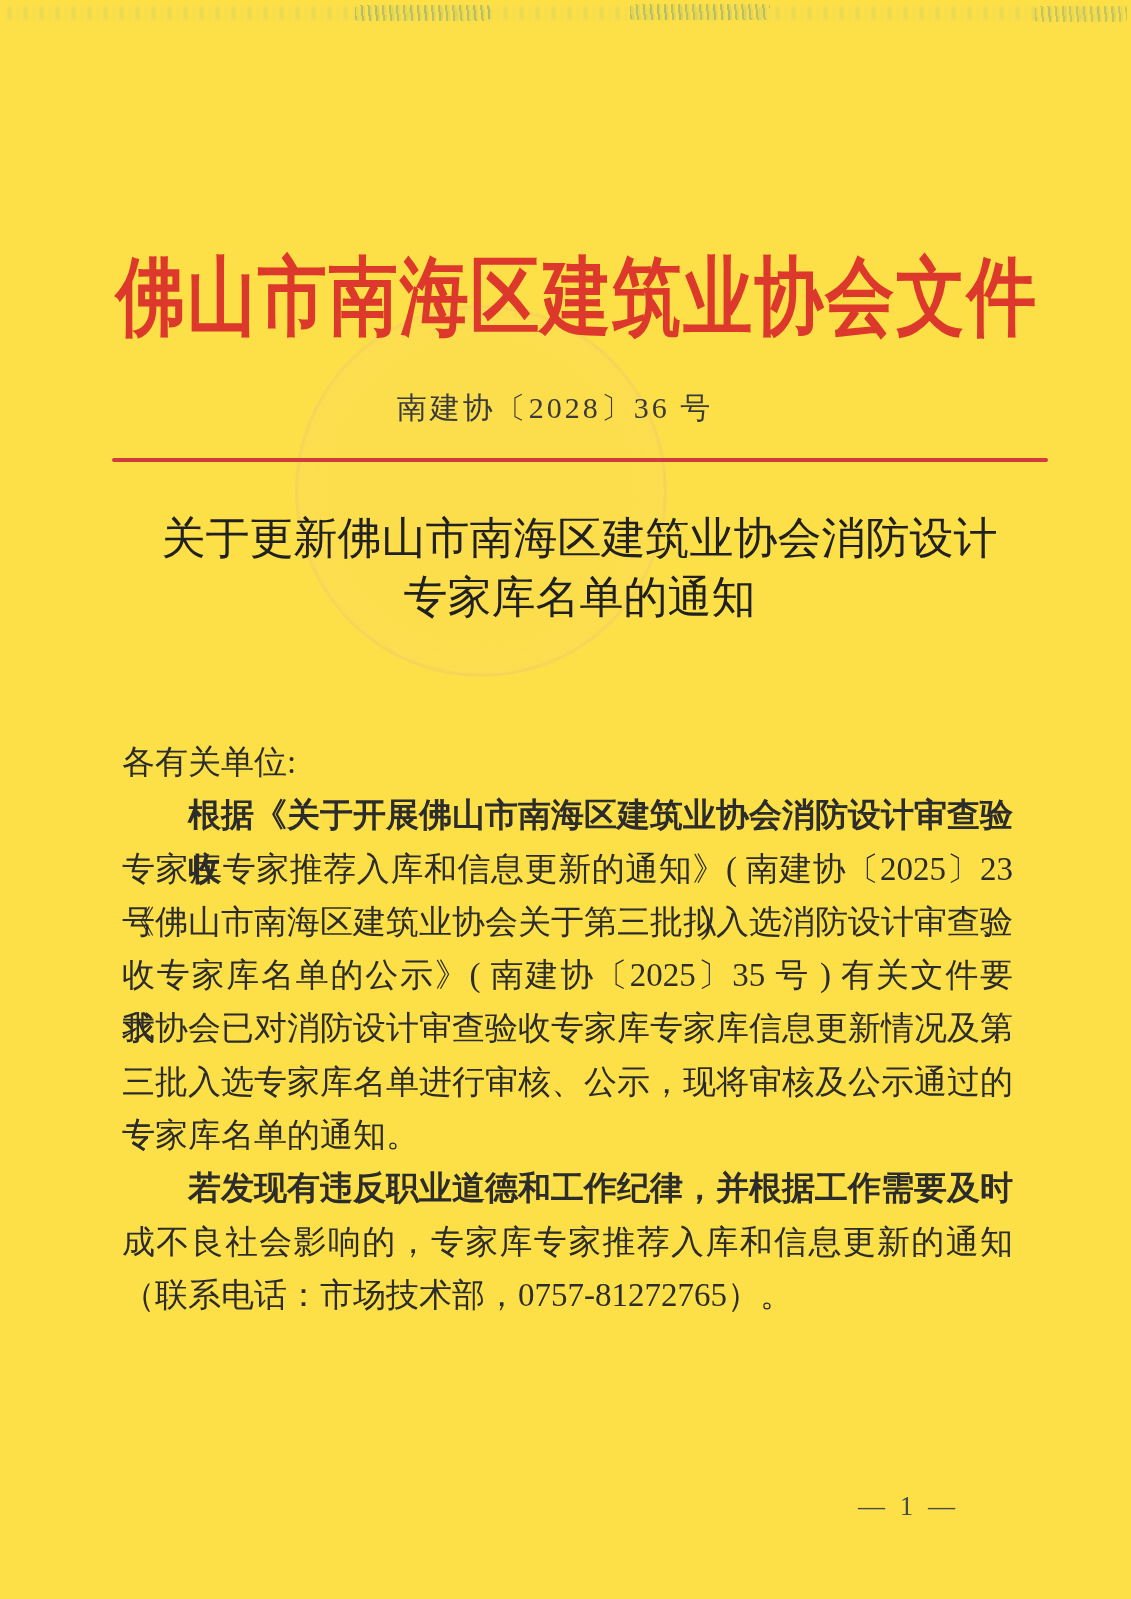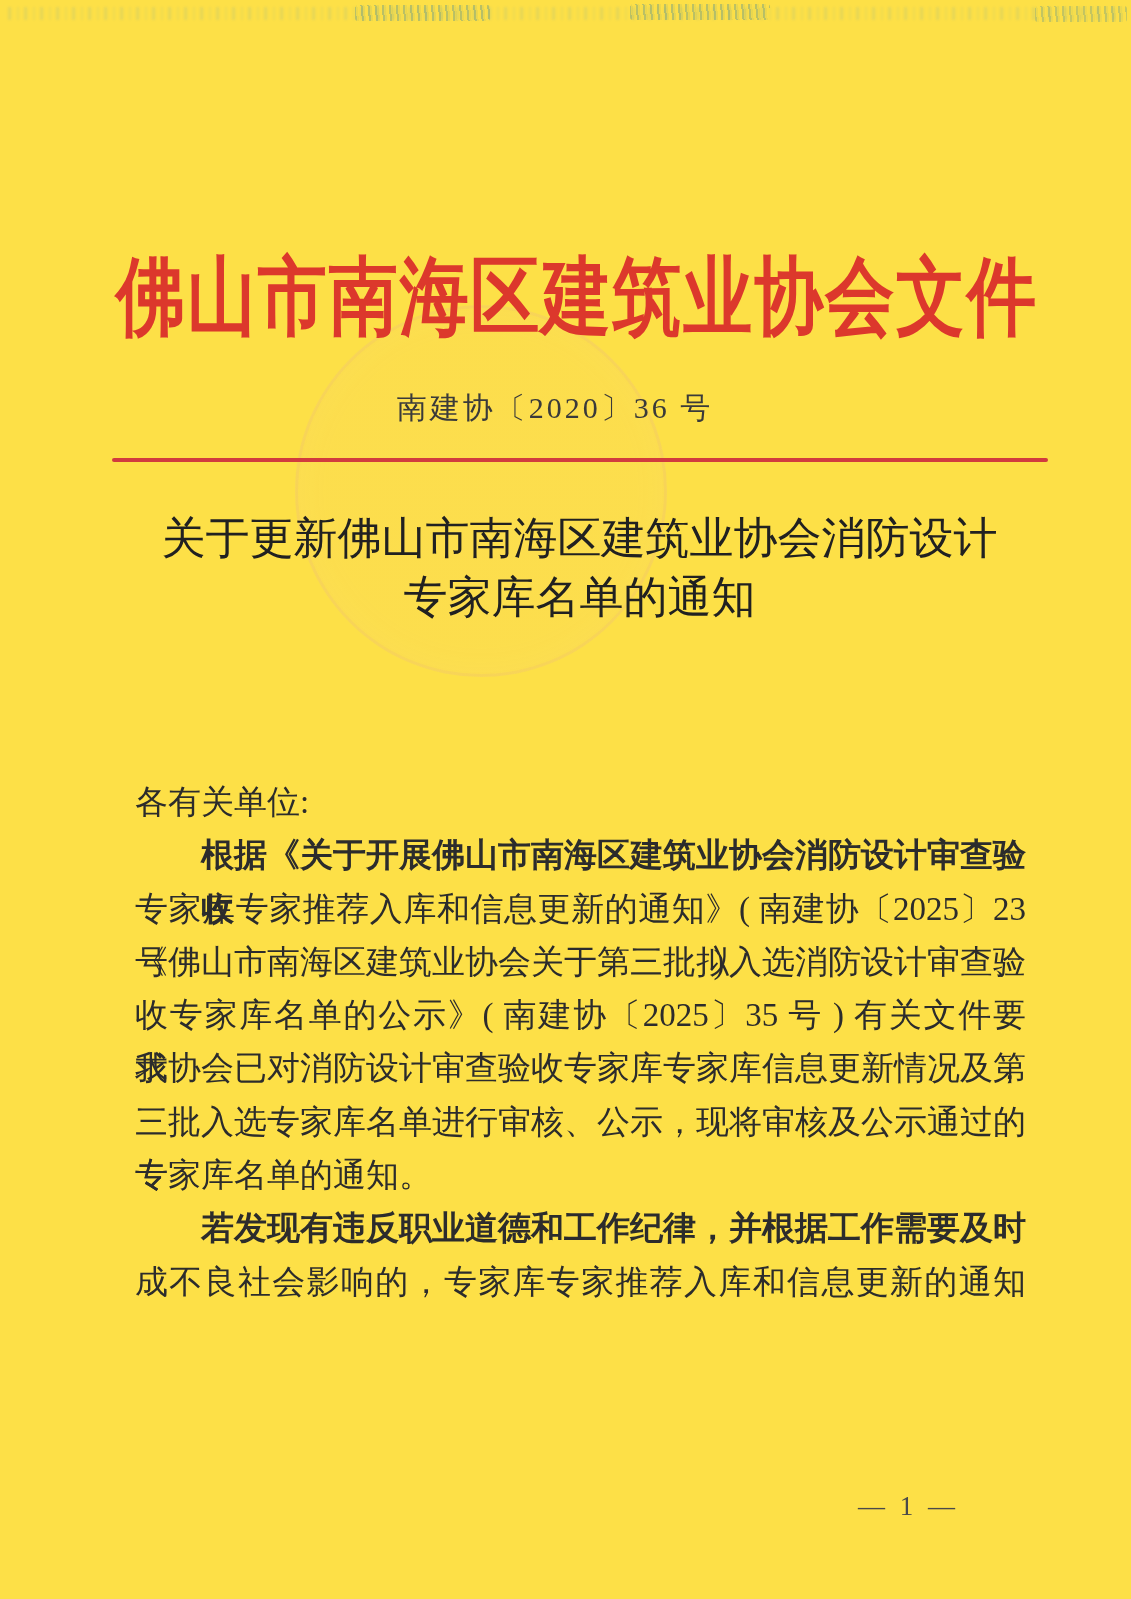--- a/index.html
+++ b/index.html
@@ -88,26 +88,25 @@
     top: 509px; left: 14px; width: 1131px;
     text-align: center;
     font-size: 44px;
     line-height: 59px;
     font-weight: normal;
     color: #212121;
   }
 
   .body-text {
     position: absolute;
-    top: 736px; left: 135px;
+    top: 736px; left: 122px;
     width: 891px;
     font-size: 33px;
     line-height: 53.3px;
     color: #2c2c2c;
-    margin-top: 40px;
   }
   .bl { height: 53.3px; white-space: nowrap; }
   .bl.just { white-space: normal; text-align: justify; text-align-last: justify; }
   .bl.ind { padding-left: 66px; font-weight: bold; }
 
   .page-number {
     position: absolute;
     top: 1491px; left: 858px;
     font-size: 27px;
     color: #4a4a4a;
@@ -122,37 +121,38 @@
 
   <div class="noise-strip"></div>
   <div class="noise-patch p1"></div>
   <div class="noise-patch p2"></div>
   <div class="noise-patch p3"></div>
 
   <div class="stamp-ghost"></div>
 
   <div class="masthead">佛山市南海区建筑业协会文件</div>
 
-  <div class="doc-number">南建协〔2020〕36 号</div>
+  <div class="doc-number">南建协〔2028〕36 号</div>
 
   <div class="red-rule"></div>
 
   <div class="notice-title">
     <div>关于更新佛山市南海区建筑业协会消防设计</div>
     <div>专家库名单的通知</div>
   </div>
 
   <div class="body-text" id="body-text">
       <div class="bl">各有关单位:</div>
       <div class="bl ind just">根据《关于开展佛山市南海区建筑业协会消防设计审查验收</div>
       <div class="bl just">专家库专家推荐入库和信息更新的通知》( 南建协〔2025〕23 号 )、</div>
       <div class="bl just">《佛山市南海区建筑业协会关于第三批拟入选消防设计审查验</div>
       <div class="bl just">收专家库名单的公示》( 南建协〔2025〕35 号 ) 有关文件要求，</div>
       <div class="bl just">我协会已对消防设计审查验收专家库专家库信息更新情况及第</div>
       <div class="bl just">三批入选专家库名单进行审核、公示，现将审核及公示通过的专</div>
       <div class="bl">专家库名单的通知。</div>
       <div class="bl ind just">若发现有违反职业道德和工作纪律，并根据工作需要及时</div>
       <div class="bl just">成不良社会影响的，专家库专家推荐入库和信息更新的通知</div>
+      <div class="bl">（联系电话：市场技术部，0757-81272765）。</div>
     </div>
 
   <div class="page-number">— 1 —</div>
 
 </div>
 
 </body></html>

